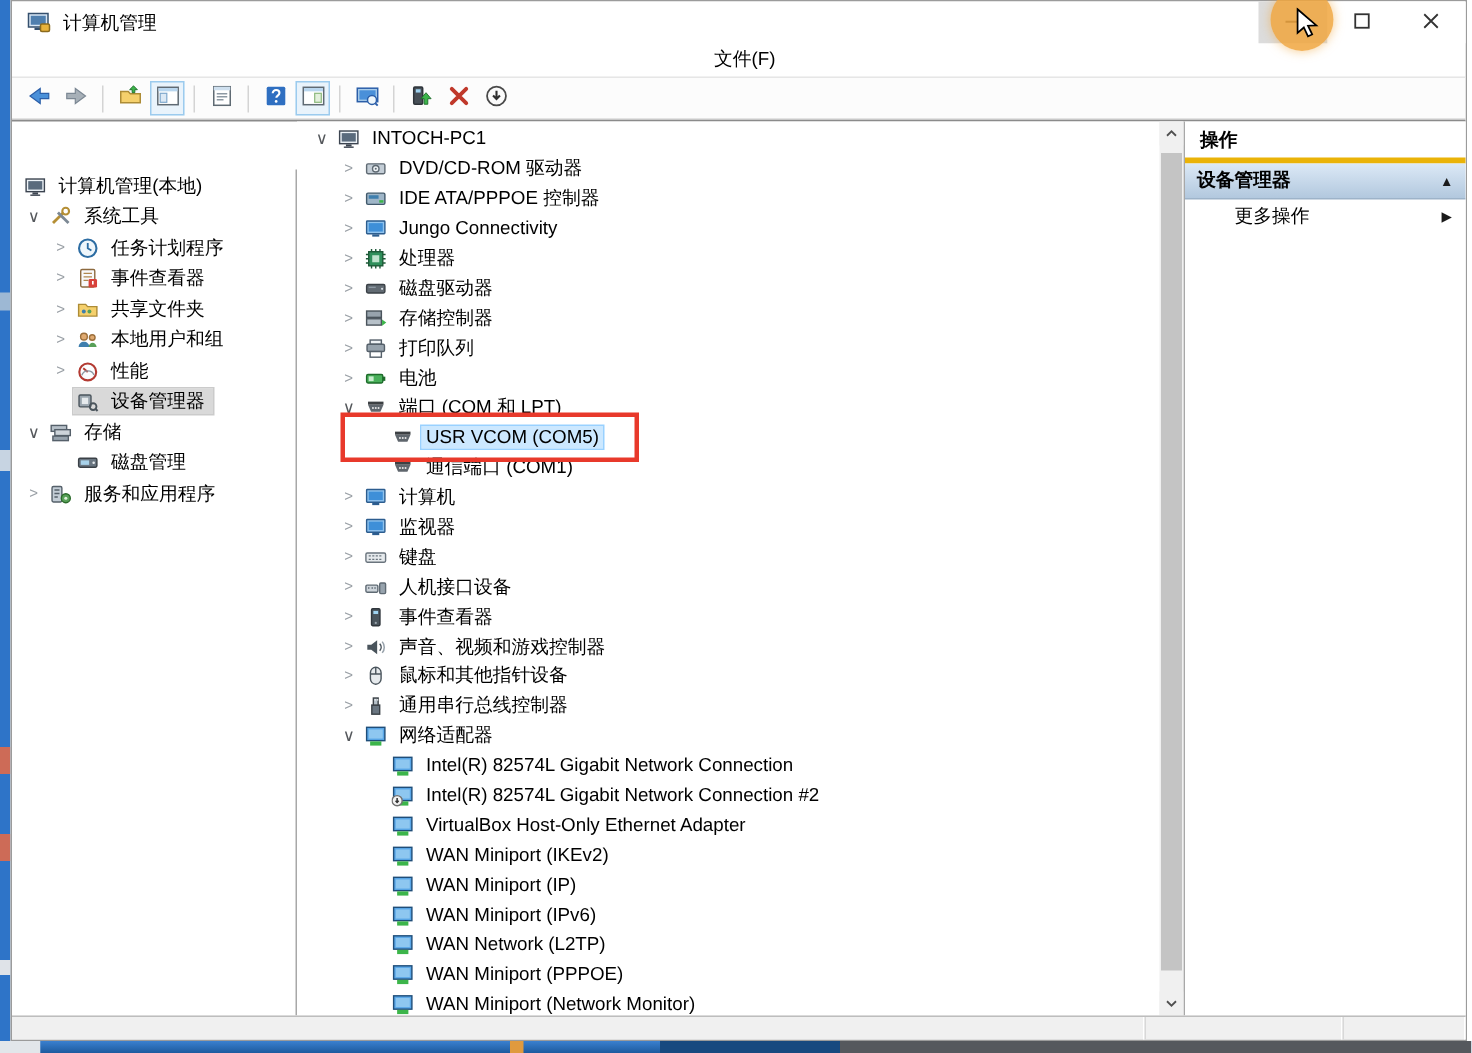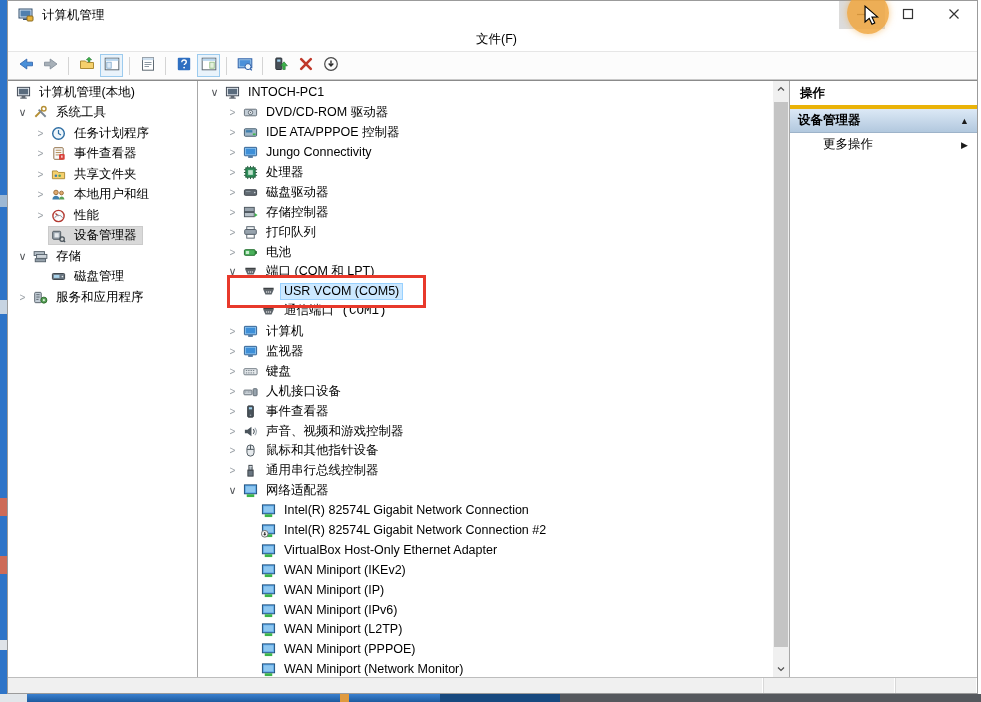--- a/index.html
+++ b/index.html
@@ -27,21 +27,21 @@
   .menu-item{padding:2px 9px;}
 
   .toolbar{position:absolute;left:0;top:50px;right:0;height:29px;background:#fcfcfc;
            border-top:1px solid #e6e6e6;border-bottom:1px solid #c9c9c9;
            display:flex;align-items:center;padding-left:6px;gap:2px;box-sizing:border-box;}
   .tb-btn{width:23px;height:23px;display:flex;align-items:center;justify-content:center;border:1px solid transparent;box-sizing:border-box;}
   .tb-btn.toggled{border:1px solid #9ccbee;background:#e9f3fb;}
   .tb-sep{width:1px;height:18px;background:#d4d4d4;margin:0 4px;flex:none;}
 
   .main{position:absolute;left:0;top:79px;right:0;bottom:16px;display:flex;background:#fff;border-top:1px solid #8b8b8b;box-sizing:border-box;}
-  .sidebar-panel{width:189px;flex:none;position:relative;border-right:1px solid #a8a8a8;overflow:hidden;background:#fff;}
+  .sidebar-panel{width:189px;flex:none;position:relative;border-right:1px solid #a8a8a8;overflow:hidden;background:#fff;margin-top:32px;}
   .middle-panel{flex:1;position:relative;border-right:1px solid #a8a8a8;overflow:hidden;background:#fff;}
   .right-panel{width:187px;flex:none;position:relative;background:#fff;}
 
   .tree{position:absolute;left:0;right:0;}
   .sidebar-panel .tree{top:1px;}
   .middle-panel .tree{top:2px;right:16px;}
   .tree-row{display:flex;align-items:center;white-space:nowrap;}
   .chev{width:17px;flex:none;text-align:center;font-size:10px;color:#9aa0a6;}
   .chev.open{color:#55585c;font-size:11px;}
   .rowc{display:flex;align-items:center;padding:1px 2px;}
@@ -497,21 +497,21 @@
                     <rect x="2.5" y="4" width="11" height="2.2" fill="#3c4043"></rect>
                     <path d="M2.5 6.2h11l-2.2 5H4.7z" fill="#5f666d"></path>
                     <circle cx="6" cy="8.5" r="0.7" fill="#e8e8e8"></circle>
                     <circle cx="8" cy="8.5" r="0.7" fill="#e8e8e8"></circle>
                     <circle cx="10" cy="8.5" r="0.7" fill="#e8e8e8"></circle>
                   </svg>
                 </span>
                 <span class="tlabel">USR VCOM (COM5)</span>
               </span>
             </div>
-            <div class="tree-row" style="height: 19.9px; padding-left: 44px; font-family: Liberation Mono, monospace;">
+            <div class="tree-row" style="height: 19.9px; padding-left: 44px;">
               <span class="chev"></span>
               <span class="rowc">
                 <span class="ticon">
                   <svg width="15" height="15" viewBox="0 0 16 16">
                     <rect x="2.5" y="4" width="11" height="2.2" fill="#3c4043"></rect>
                     <path d="M2.5 6.2h11l-2.2 5H4.7z" fill="#5f666d"></path>
                     <circle cx="6" cy="8.5" r="0.7" fill="#e8e8e8"></circle>
                     <circle cx="8" cy="8.5" r="0.7" fill="#e8e8e8"></circle>
                     <circle cx="10" cy="8.5" r="0.7" fill="#e8e8e8"></circle>
                   </svg>
@@ -718,21 +718,21 @@
             <div class="tree-row" style="height: 19.9px; padding-left: 44px;">
               <span class="chev"></span>
               <span class="rowc">
                 <span class="ticon">
                   <svg width="15" height="15" viewBox="0 0 16 16">
                     <rect x="1.5" y="2" width="13" height="9.5" fill="#5aa7e8" stroke="#1f4e79"></rect>
                     <rect x="3" y="3.5" width="10" height="6.5" fill="#8ec7f0"></rect>
                     <rect x="4" y="12" width="8" height="3" fill="#3cb54a"></rect>
                   </svg>
                 </span>
-                <span class="tlabel">WAN Miniport (L2TP)</span>
+                <span class="tlabel">WAN Network (L2TP)</span>
               </span>
             </div>
             <div class="tree-row" style="height: 19.9px; padding-left: 44px;">
               <span class="chev"></span>
               <span class="rowc">
                 <span class="ticon">
                   <svg width="15" height="15" viewBox="0 0 16 16">
                     <rect x="1.5" y="2" width="13" height="9.5" fill="#5aa7e8" stroke="#1f4e79"></rect>
                     <rect x="3" y="3.5" width="10" height="6.5" fill="#8ec7f0"></rect>
                     <rect x="4" y="12" width="8" height="3" fill="#3cb54a"></rect>

